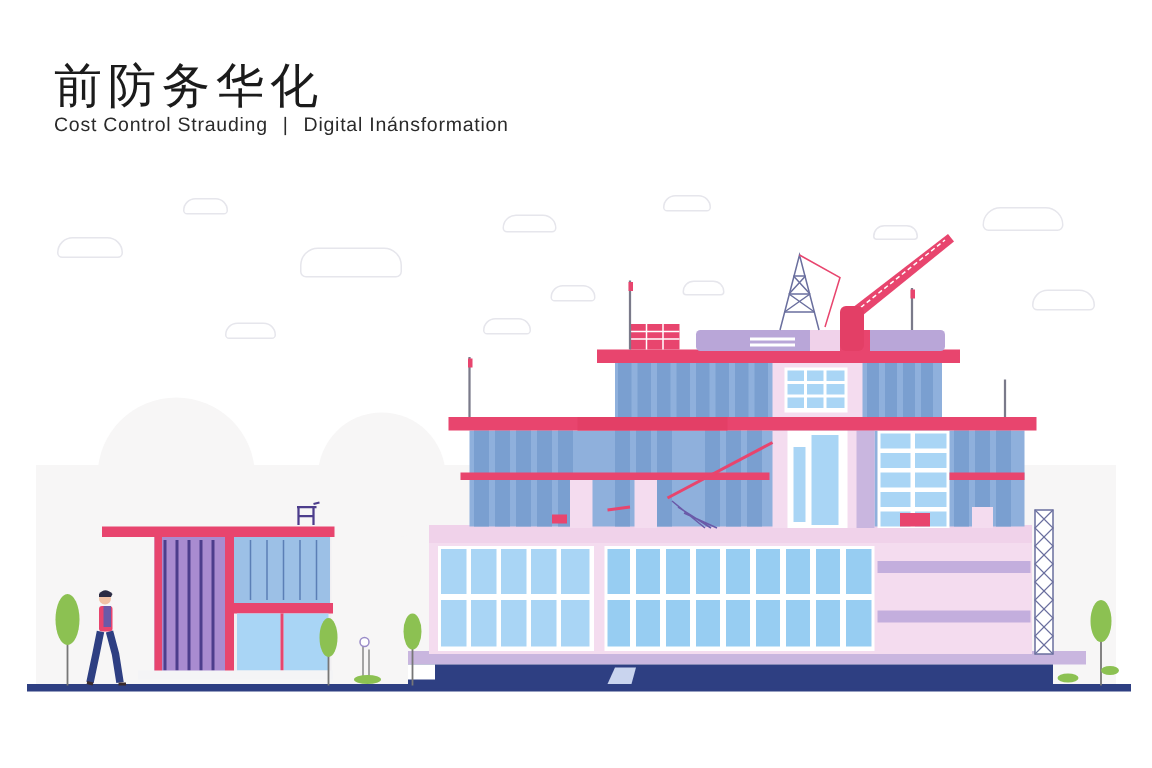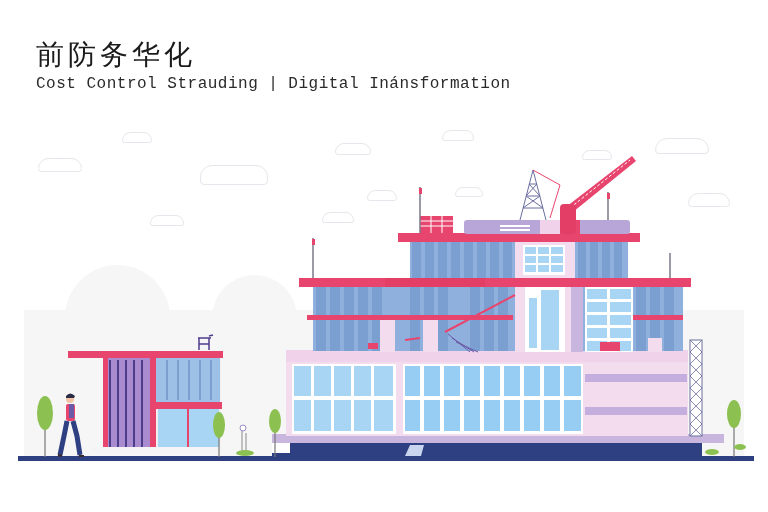--- a/index.html
+++ b/index.html
@@ -1,19 +1,19 @@
 <!DOCTYPE html>
 <html><head>
 <meta charset="utf-8">
 <style>
   html, body { margin:0; padding:0; }
   body { width:768px; height:512px; overflow:hidden; background:#ffffff; position:relative; font-family:"DejaVu Sans", sans-serif; }
   .abs { position:absolute; }
-  .title-cn { left:36px; top:36px; font-size:28px; color:#1b1b1b; letter-spacing:4px; font-weight:500; font-family:"DejaVu Sans", sans-serif; }
-  .subtitle { left:36px; top:75px; font-size:16px; color:#2a2a2a; letter-spacing:0.5px; font-family:Liberation Mono, monospace; white-space:nowrap; }
+  .title-cn { left:36px; top:36px; font-size:32px; color:#1b1b1b; letter-spacing:4px; font-weight:500; font-family:"DejaVu Sans", sans-serif; }
+  .subtitle { left:36px; top:75px; font-size:13px; color:#2a2a2a; letter-spacing:0.5px; font-family:Liberation Sans, sans-serif; white-space:nowrap; }
   .subtitle .sep { margin:0 10px; }
   .cloud { position:absolute; border:1.5px solid #e6e6ec; border-radius:12px 12px 4px 4px; background:transparent; }
   .bgdome { position:absolute; background:#f7f6f6; }
   svg { position:absolute; left:0; top:0; }
 </style>
 </head>
 <body>
 
 <div class="abs title-cn">前防务华化</div>
 <div class="abs subtitle">

